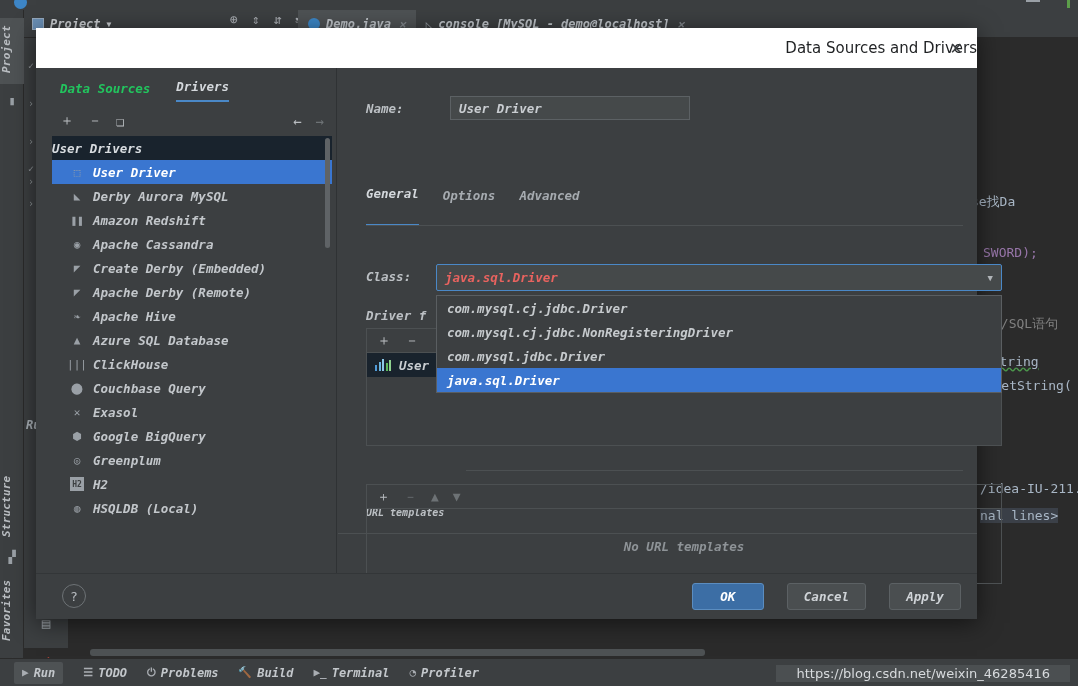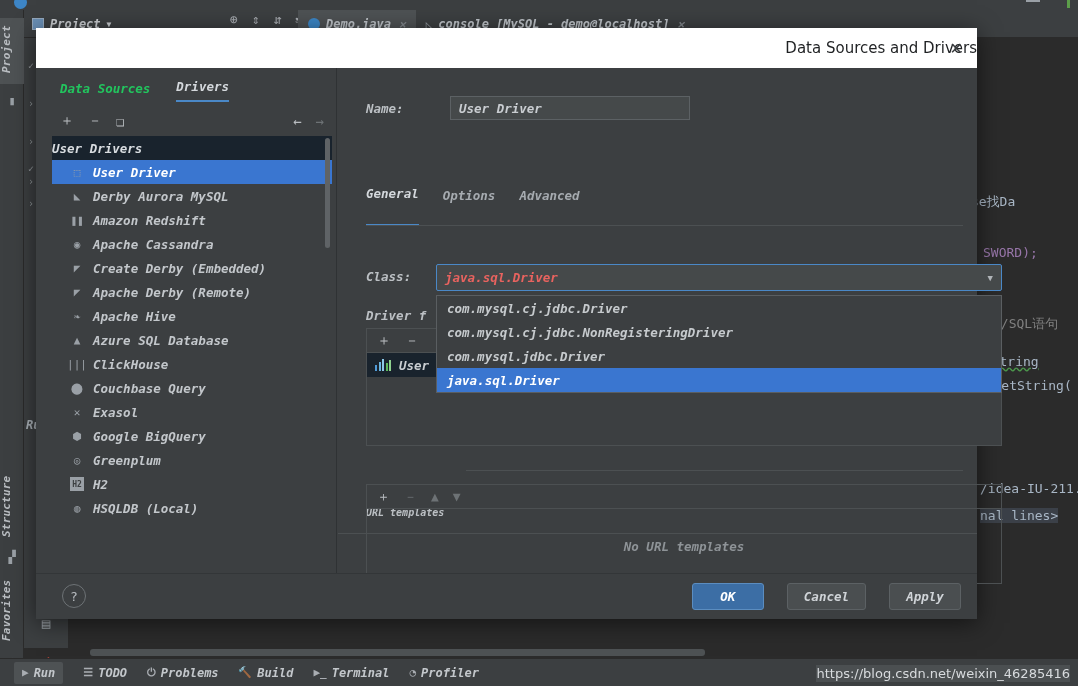--- a/index.html
+++ b/index.html
@@ -143,21 +143,21 @@
   .status-item {
     display: flex; align-items: center; gap: 5px;
     color: #c3c7cb; font-size: 12px; font-style: italic; font-weight: bold;
     white-space: nowrap;
   }
   .status-item .si { color: #a9adb2; font-size: 11px; font-style: normal; }
   .status-run { background: #4e5254; padding: 4px 8px; border-radius: 2px; }
   .watermark {
     position: absolute; right: 8px; bottom: 4px;
     color: #d8dbde; font-family: "DejaVu Sans", sans-serif; font-size: 13px;
-    background: #4b4f51; padding: 1px 0;
+    background: #4b4f51; padding: 1px 20px;
   }
   .hscroll {
     position: absolute; left: 90px; bottom: 30px; width: 615px; height: 7px;
     background: #4e5254; border-radius: 3px;
   }
 
   
   .dialog {
     position: absolute; left: 36px; top: 28px; width: 941px; height: 591px;
     background: #3c3f41; box-shadow: 0 4px 22px rgba(0,0,0,.55);

